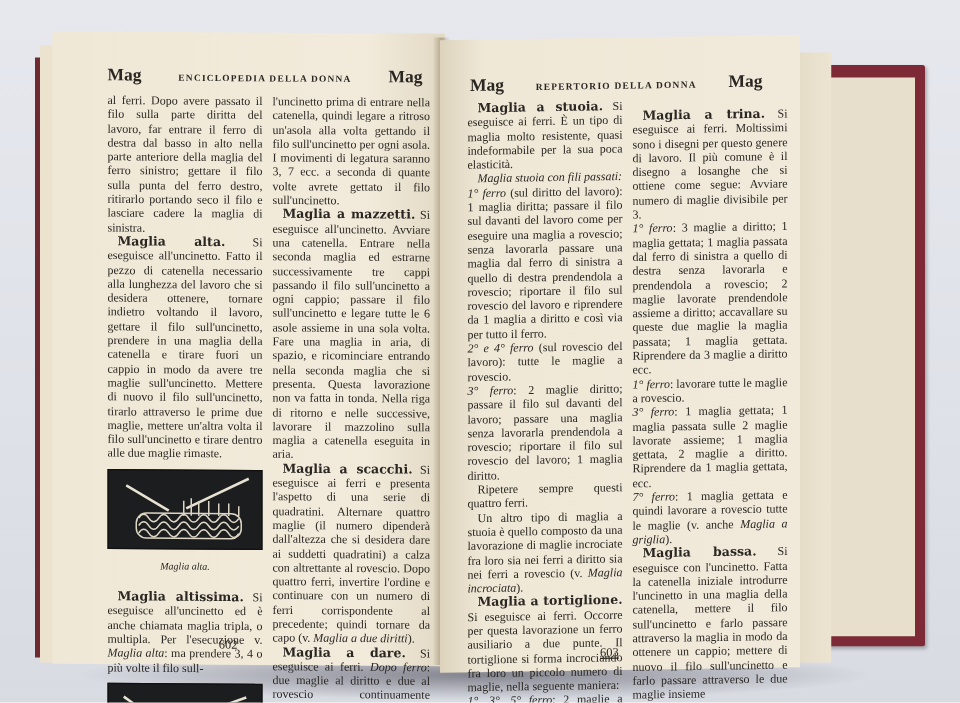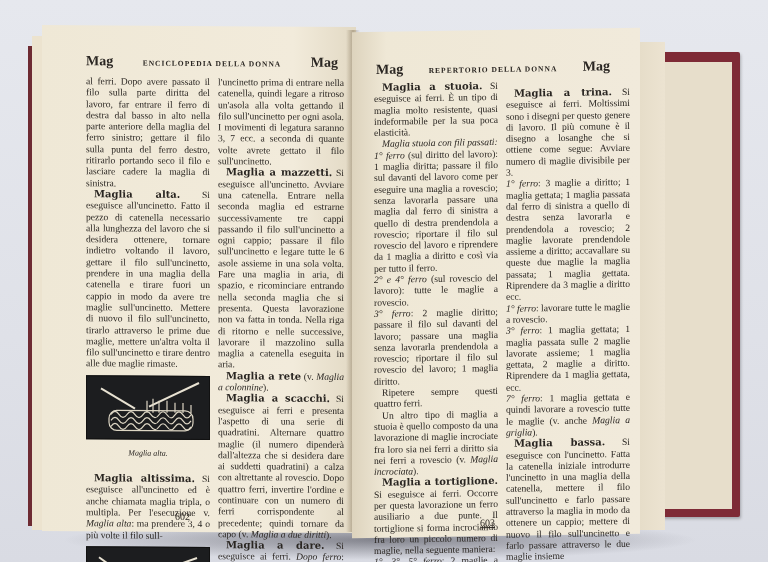--- a/index.html
+++ b/index.html
@@ -125,21 +125,20 @@
           <rect x="14" y="46" width="94" height="28" rx="10"></rect>
         </g>
       </svg>
     </div>
 
   </div>
 
   <div class="col" style="left:176px; top:50px; width:126px;">
     <p class="noind"><span>l'uncinetto prima di entrare nella catenella, quindi legare a ritroso un'asola alla volta gettando il filo sull'uncinetto per ogni asola. I movimenti di legatura saranno 3, 7 ecc. a seconda di quante volte avrete gettato il filo sull'uncinetto.</span></p>
     <p><span class="entry">Maglia a mazzetti.</span><span> Si eseguisce all'uncinetto. Avviare una catenella. Entrare nella seconda maglia ed estrarne successivamente tre cappi passando il filo sull'uncinetto a ogni cappio; passare il filo sull'uncinetto e legare tutte le 6 asole assieme in una sola volta. Fare una maglia in aria, di spazio, e ricominciare entrando nella seconda maglia che si presenta. Questa lavorazione non va fatta in tonda. Nella riga di ritorno e nelle successive, lavorare il mazzolino sulla maglia a catenella eseguita in aria.</span></p>
-    <p><span class="entry">Maglia a rete</span><span> (v. </span><em>Maglia a colonnine</em><span>).</span></p>
     <p><span class="entry">Maglia a scacchi.</span><span> Si eseguisce ai ferri e presenta l'aspetto di una serie di quadratini. Alternare quattro maglie (il numero dipenderà dall'altezza che si desidera dare ai suddetti quadratini) a calza con altrettante al rovescio. Dopo quattro ferri, invertire l'ordine e continuare con un numero di ferri corrispondente al precedente; quindi tornare da capo (v. </span><em>Maglia a due diritti</em><span>).</span></p>
     <p><span class="entry">Maglia a dare.</span><span> Si eseguisce ai ferri. </span><em>Dopo ferro</em><span>: due maglie al diritto e due al rovescio continuamente alternate e terminare con 2 maglie al rovescio. </span></p>
   </div>
 
   <div class="folio">602</div>
 </div>
 
 <div class="gutter"></div>
 
 <div class="page page-right">

